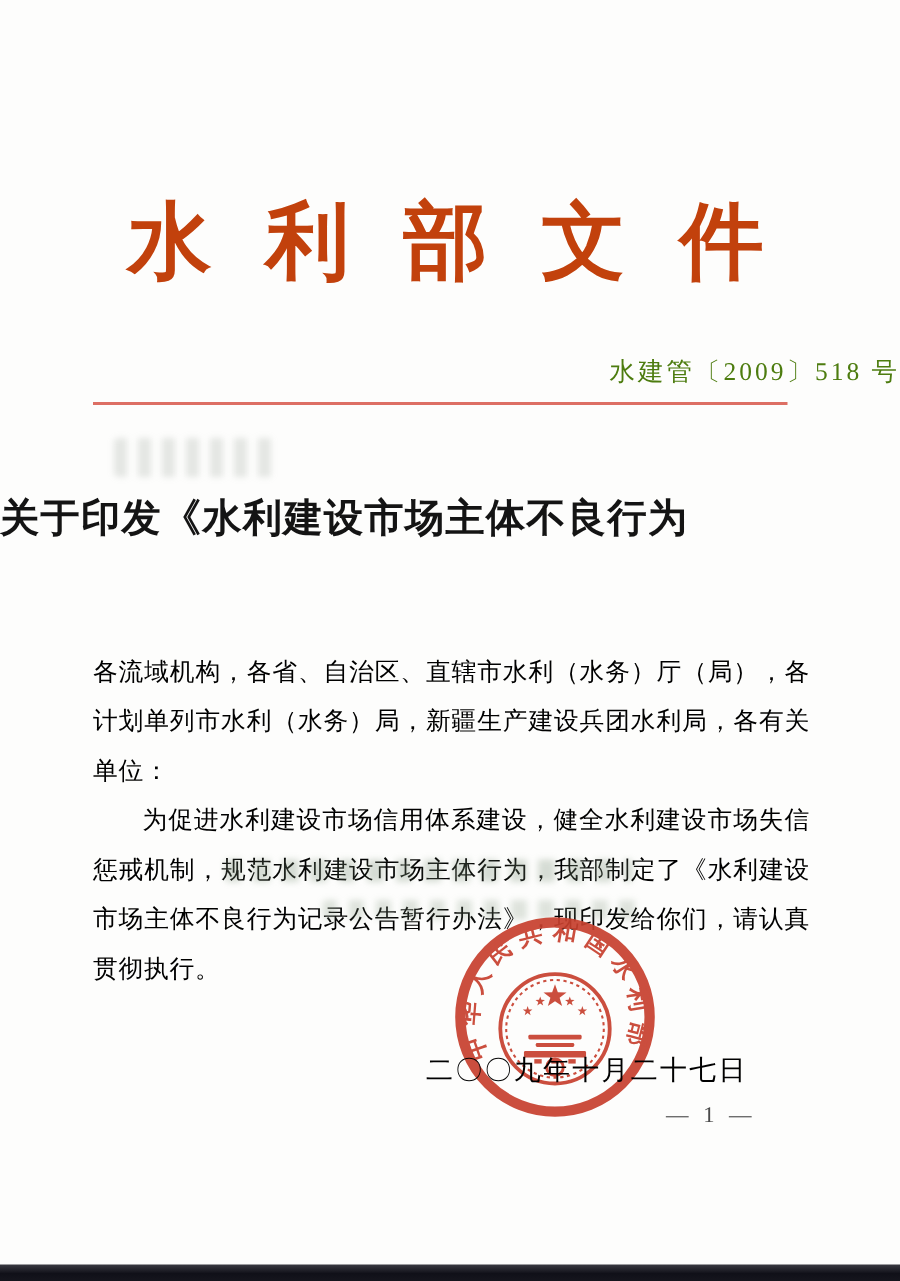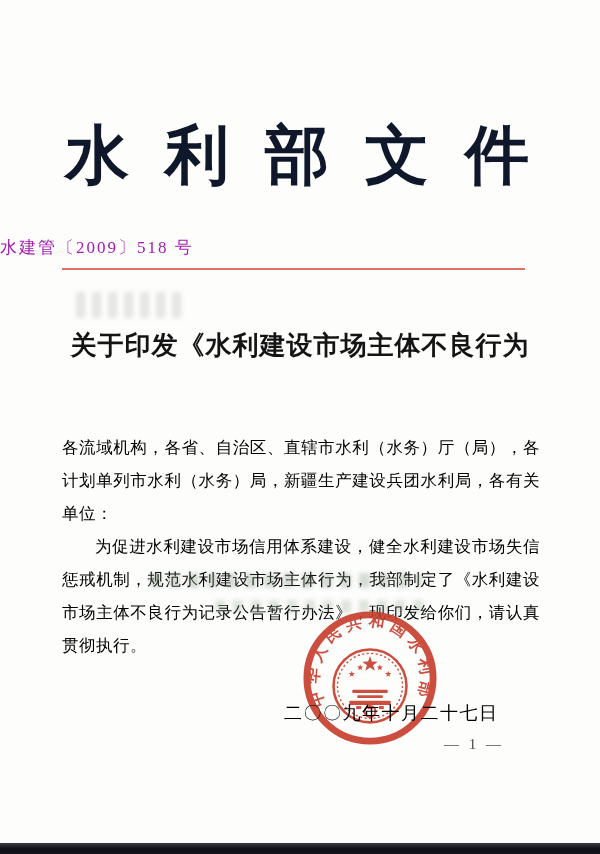--- a/index.html
+++ b/index.html
@@ -17,61 +17,61 @@
     overflow: hidden;
     color: #1c1c1c;
   }
 
   
   .agency-title {
     position: absolute;
     top: 108px;
     left: 0;
     right: 0;
-    margin: 4px;
+    margin: 16px;
     text-align: center;
-    font-size: 64px;
+    font-size: 56px;
     font-weight: 700;
-    color: #0f172a;
+    color: #c2410c;
     letter-spacing: 36px;
     padding-left: 30px; 
     white-space: nowrap;
     font-family: "Liberation Serif", "DejaVu Serif", serif;
   }
 
   
   .doc-number {
     position: absolute;
     top: 236px;
     left: 0;
     right: 0;
-    text-align: left;
+    text-align: right;
     font-size: 17px;
     letter-spacing: 2px;
-    color: #a21caf;
+    color: #4d7c0f;
   }
 
   
   .red-divider {
     position: absolute;
     top: 268px;
     left: 62px;
     width: 463px;
     height: 2px;
     background: #dd6f64;
   }
 
   
   .notice-title {
     position: absolute;
     top: 326px;
     left: 0;
     right: 0;
     margin: 0;
-    text-align: center;
+    text-align: left;
     font-size: 26px;
     font-weight: 700;
     line-height: 40px;
     color: #141414;
     letter-spacing: 1px;
   }
 
   
   .body-text {
     position: absolute;

